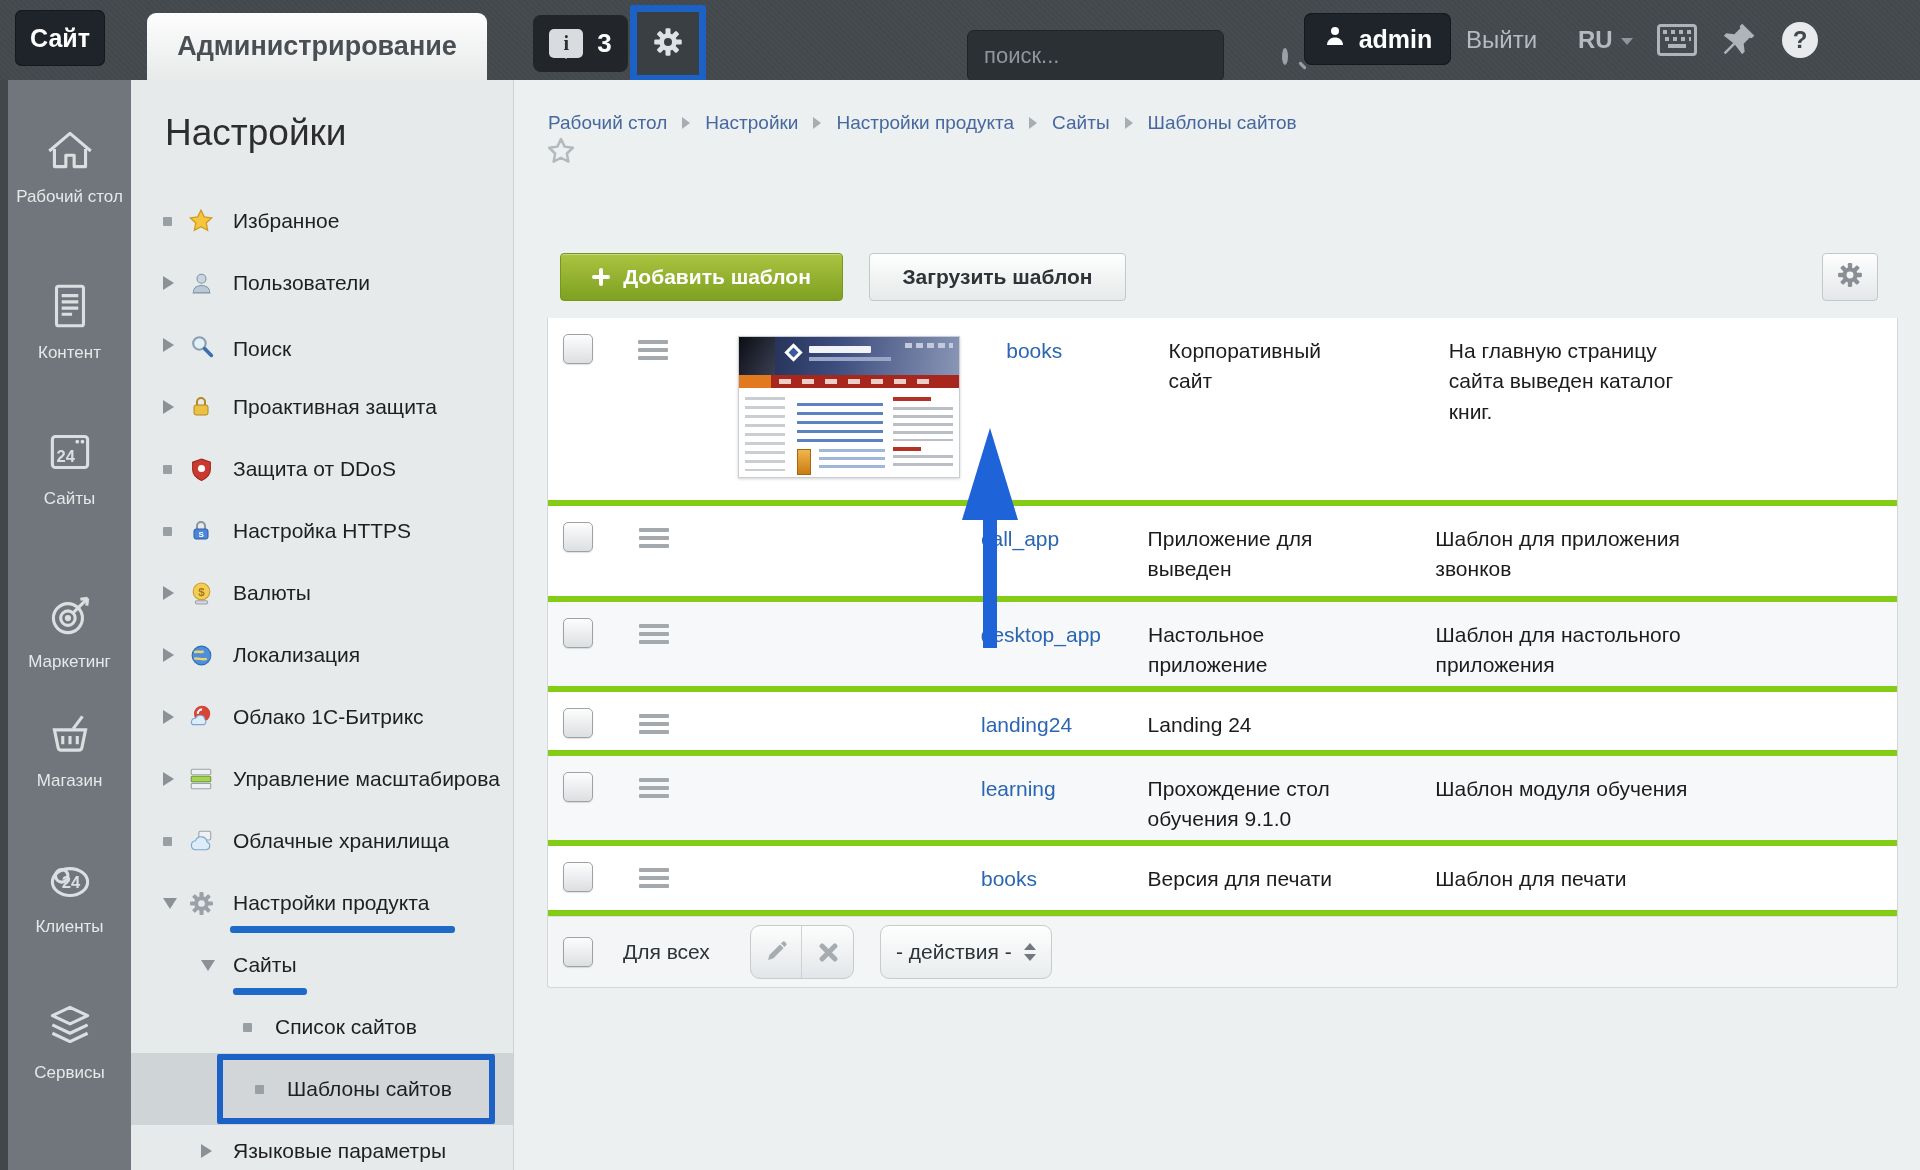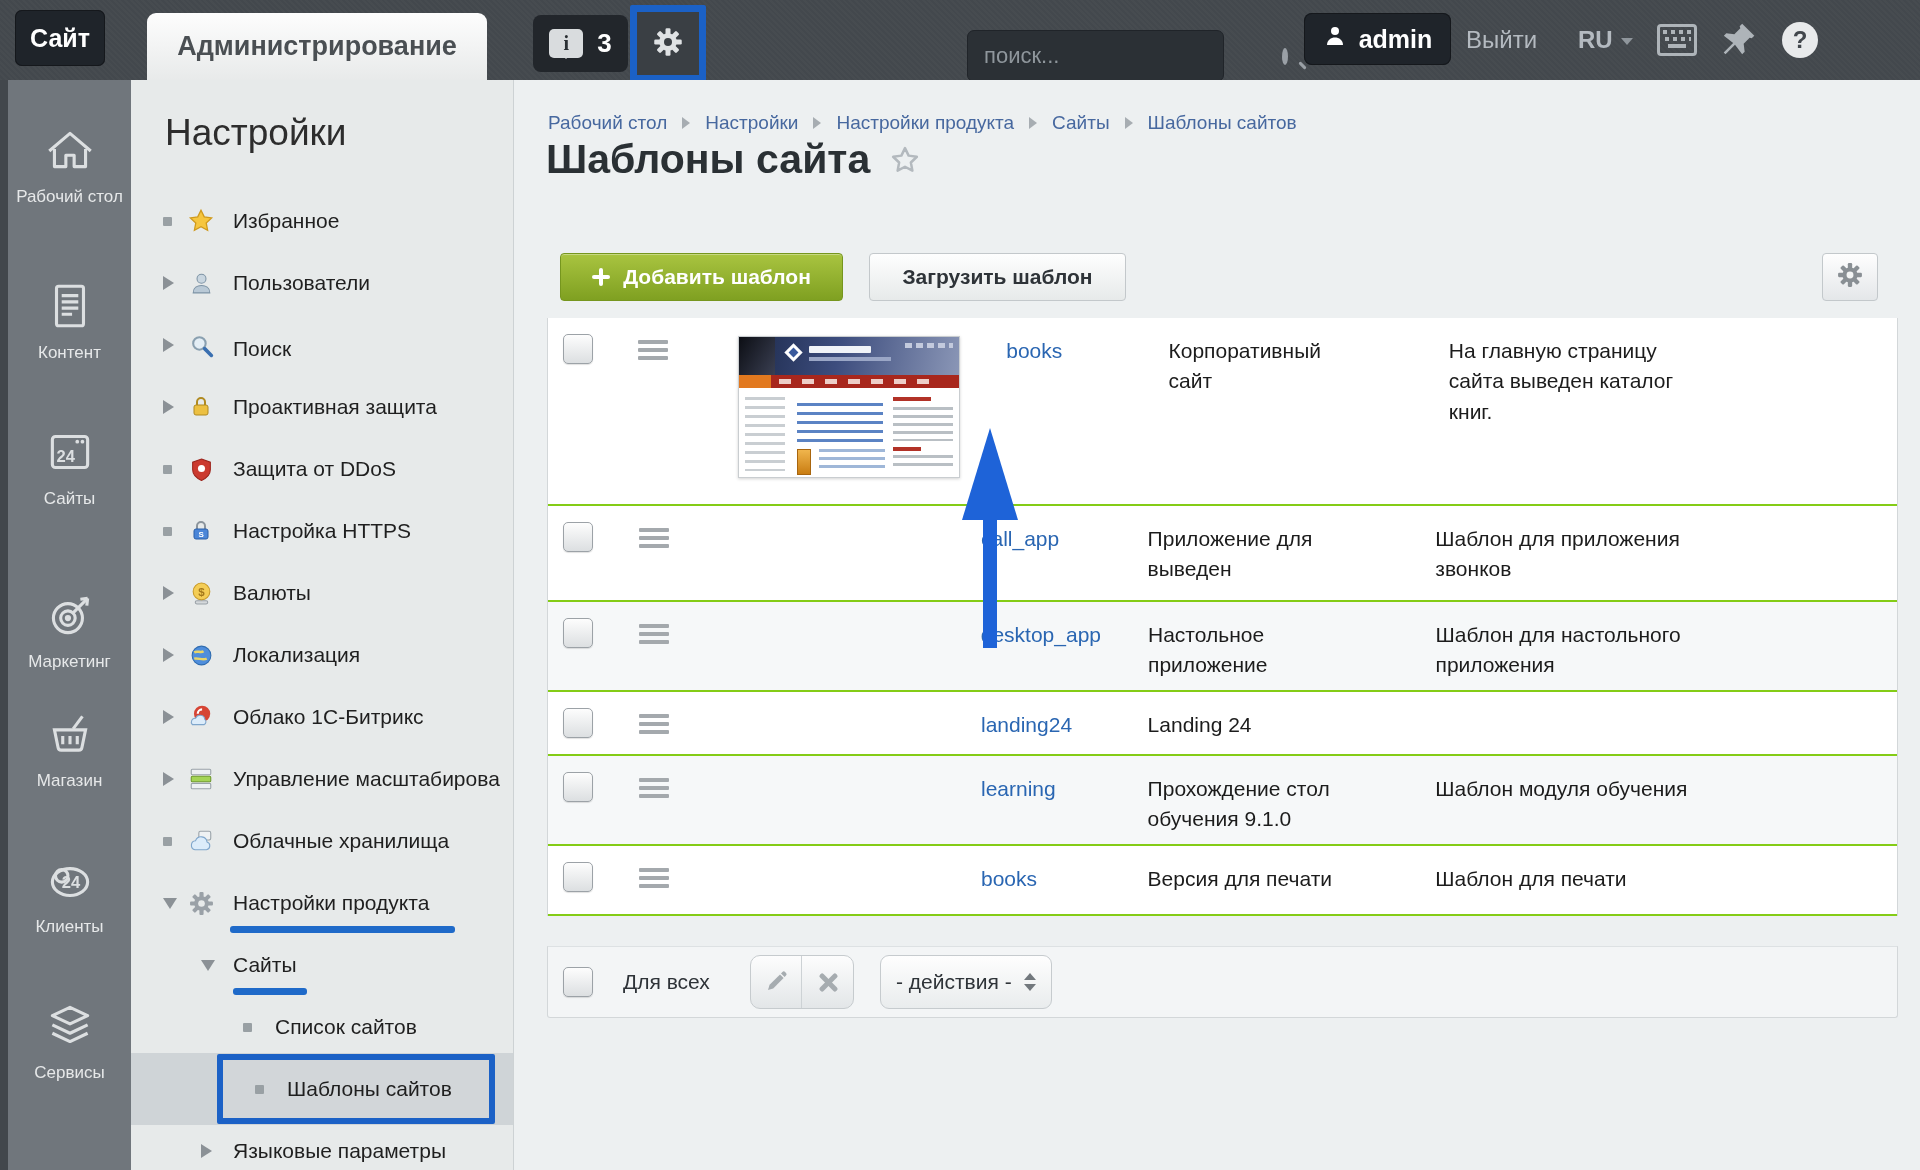--- a/index.html
+++ b/index.html
@@ -103,30 +103,30 @@
   .gridtable { position:absolute; left:32px; top:238px; width:1351px; }
   .thead { display:flex; height:50px; background:linear-gradient(#ced3d6,#b6bbbf);
            border:1px solid #a6abaf; border-radius:3px 3px 0 0; }
   .th { display:flex; align-items:center; padding-left:23px; font-size:20px; font-weight:bold; color:#3c4145;
         border-right:1px solid #a8adb1; box-shadow:inset 1px 0 0 #dbdfe2; cursor:pointer; }
   .th:last-child { border-right:none; }
   .th.dark { background:linear-gradient(#5c6065,#3e4247); color:#fff; box-shadow:none; }
   .sort-up { width:0; height:0; border-left:8px solid transparent; border-right:8px solid transparent;
              border-bottom:9px solid #fff; margin:2px 16px 0 auto; }
   .tbody { border-left:1px solid #d3d7d9; border-right:1px solid #d3d7d9; background:#fff; }
-  .tr { display:flex; border-bottom:2px solid #84cc16; background:#fff;gap:24px; }
+  .tr { display:flex; border-bottom:6px solid #84cc16; background:#fff;gap:24px; }
   .tr.alt { background:#f6f8f9; }
   .td { padding-top:18px; font-size:21px; color:#1c1c1c; line-height:1.45; }
   .td .link { color:#2a66b2; text-decoration:none; cursor:pointer; }
   .checkbox { width:30px; height:30px; border:1px solid #9ca2a7; border-radius:5px;
               background:linear-gradient(#fdfdfd,#dcdfe1); box-shadow:0 1px 1px rgba(0,0,0,.12); cursor:pointer; }
   .ham { width:30px; cursor:pointer; }
   .ham i { display:block; height:4px; background:#a4a9ad; border-radius:1px; margin-bottom:4px; }
   .tfoot { display:flex; align-items:center; height:72px; background:#f3f5f6;
-           border:1px solid #d3d7d9; border-top:1px solid #dde1e3; border-radius:0 0 3px 3px;margin-top:30px; }
+           border:1px solid #d3d7d9; border-top:1px solid #dde1e3; border-radius:0 0 3px 3px; }
   .forall { margin-left:30px; font-size:21px; color:#2e3338; }
   .btn-group { display:flex; margin-left:40px; width:104px; height:54px; border:1px solid #c6cbce; border-radius:10px;
                background:linear-gradient(#fdfdfd,#e3e6e8); overflow:hidden; }
   .btn-group .half { flex:1; display:flex; align-items:center; justify-content:center; cursor:pointer; }
   .btn-group .half:first-child { border-right:1px solid #cdd2d5; }
   .xmark { position:relative; width:20px; height:20px; }
   .xmark::before,.xmark::after { content:""; position:absolute; left:8px; top:-1px; width:5px; height:23px;
                                  background:#a6acb0; border-radius:2px; }
   .xmark::before { transform:rotate(45deg); } .xmark::after { transform:rotate(-45deg); }
   .actions-dd { margin-left:26px; width:172px; height:54px; border:1px solid #c6cbce; border-radius:9px;
@@ -457,21 +457,20 @@
       <span class="crumb">Настройки</span>
       <span class="crumb-sep"></span>
       <span class="crumb">Настройки продукта</span>
       <span class="crumb-sep"></span>
       <span class="crumb">Сайты</span>
       <span class="crumb-sep"></span>
       <span class="crumb">Шаблоны сайтов</span>
     </div>
 
   <div class="page-title">
-    <span class="t">Шаблоны сайта</span>
     <svg width="30" height="30" viewBox="0 0 24 24">
       <path d="M12 2.5l2.9 6 6.6.9-4.8 4.6 1.2 6.5L12 17.4l-5.9 3.1 1.2-6.5L2.5 9.4l6.6-.9z" fill="none" stroke="#b3b9be" stroke-width="2" stroke-linejoin="round"></path>
     </svg>
   </div>
 
   <div class="btn btn-add">
     <span class="plus"></span>
     <span>Добавить шаблон</span>
   </div>
   <div class="btn btn-upload">Загрузить шаблон</div>

